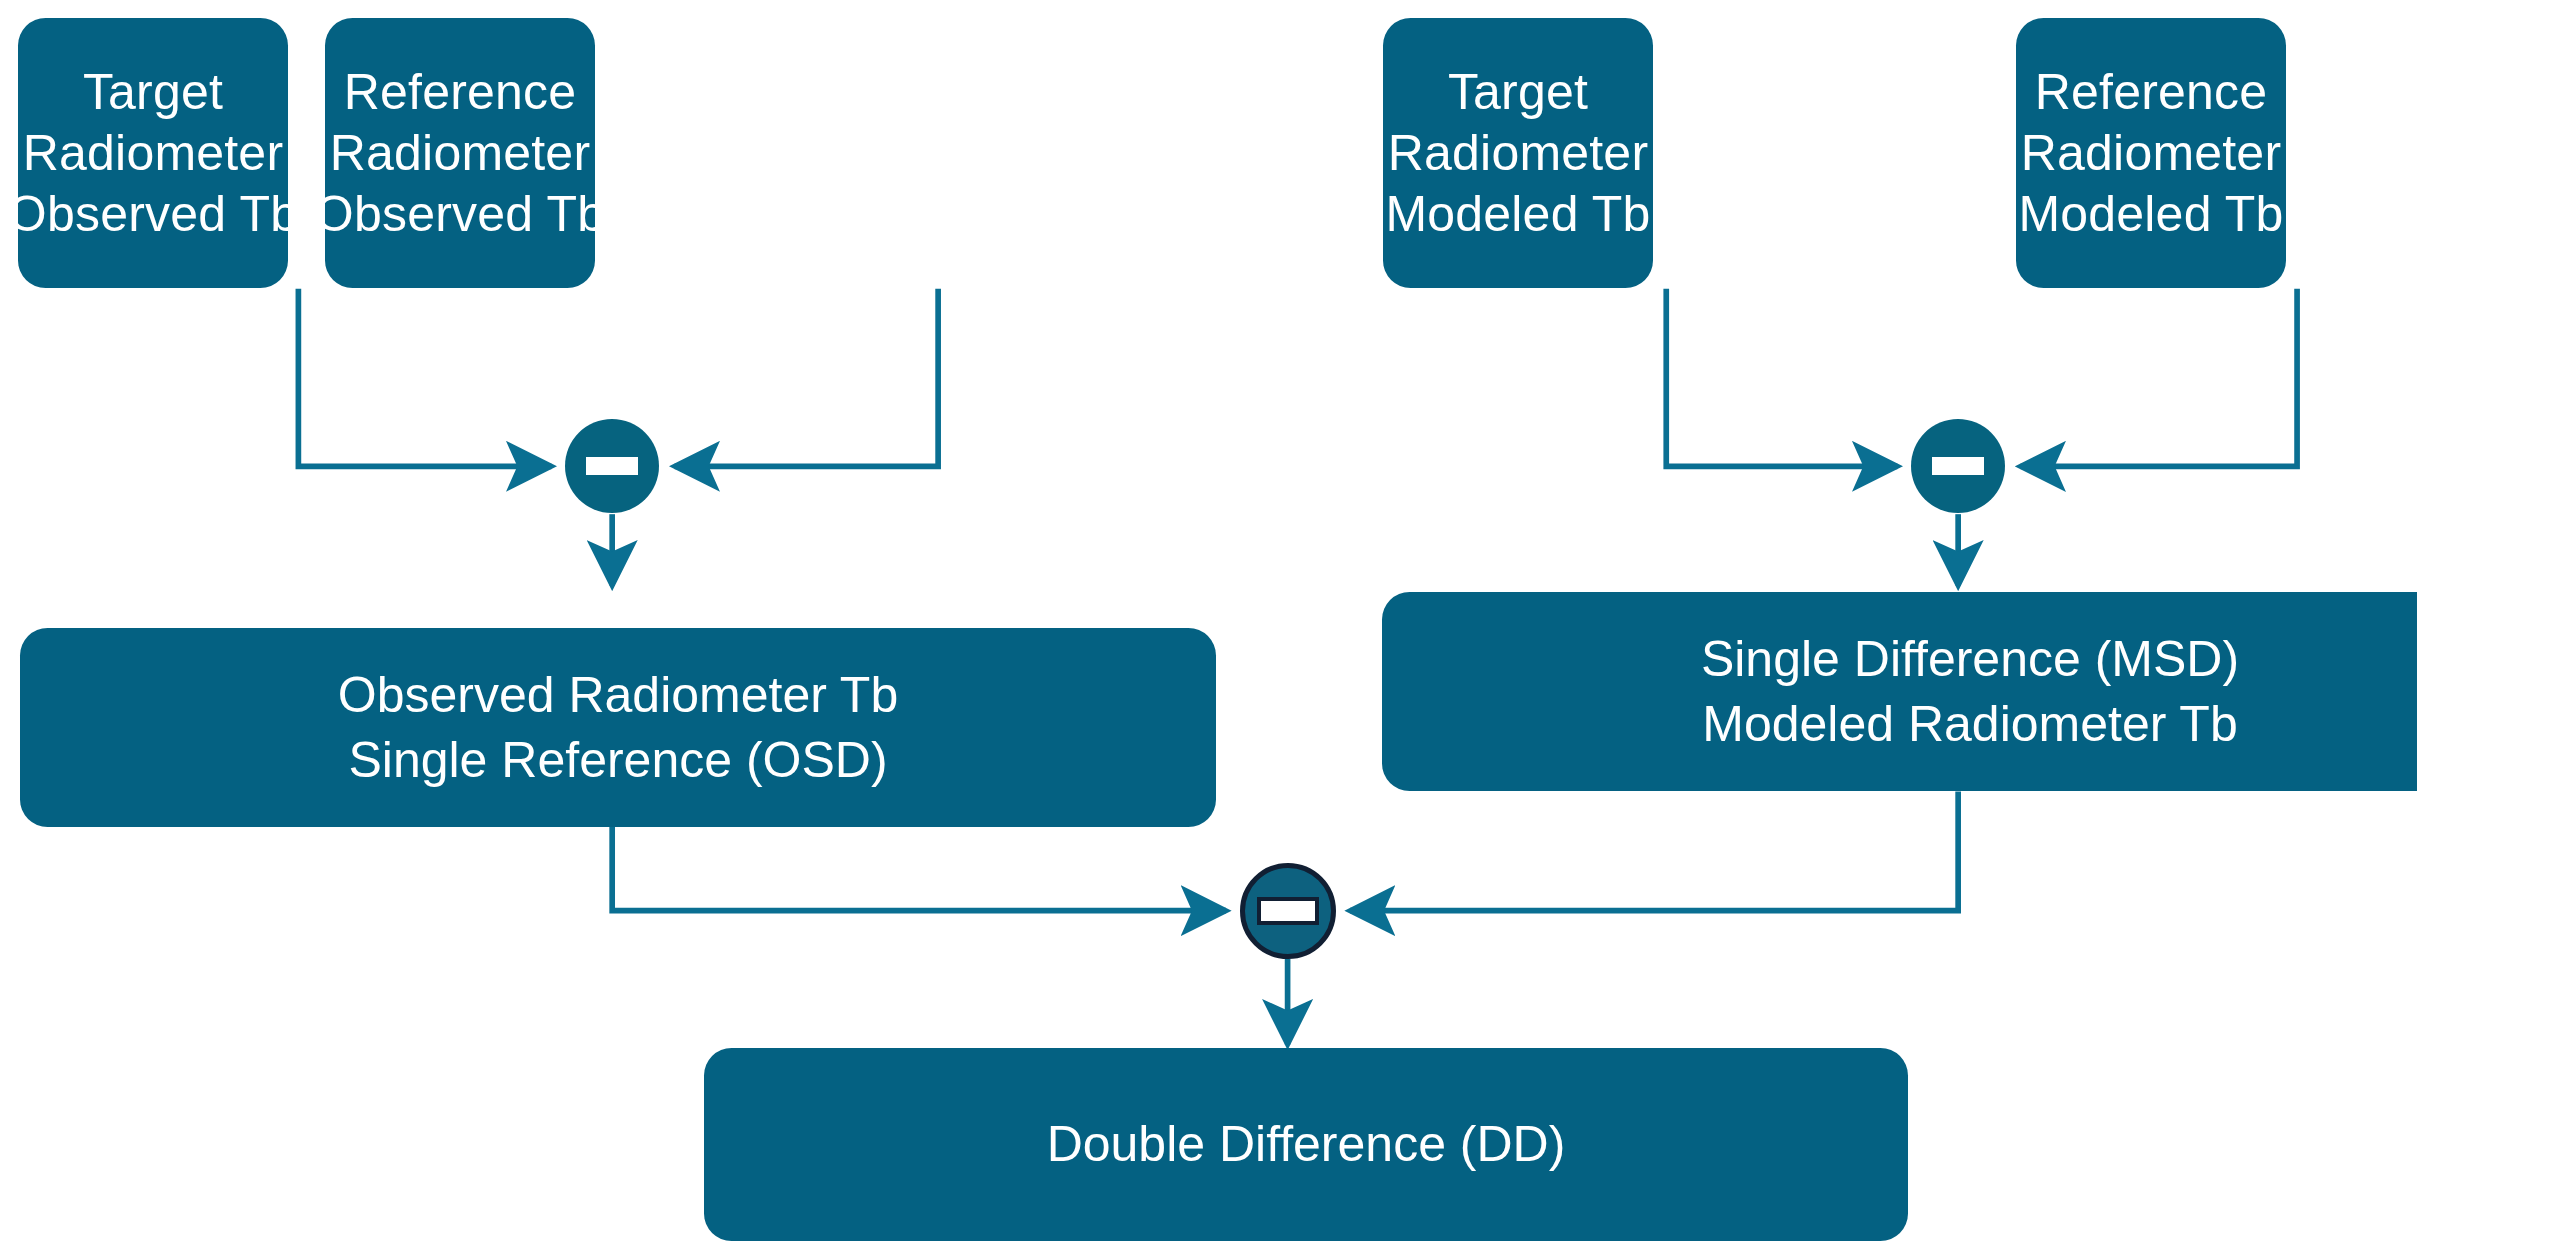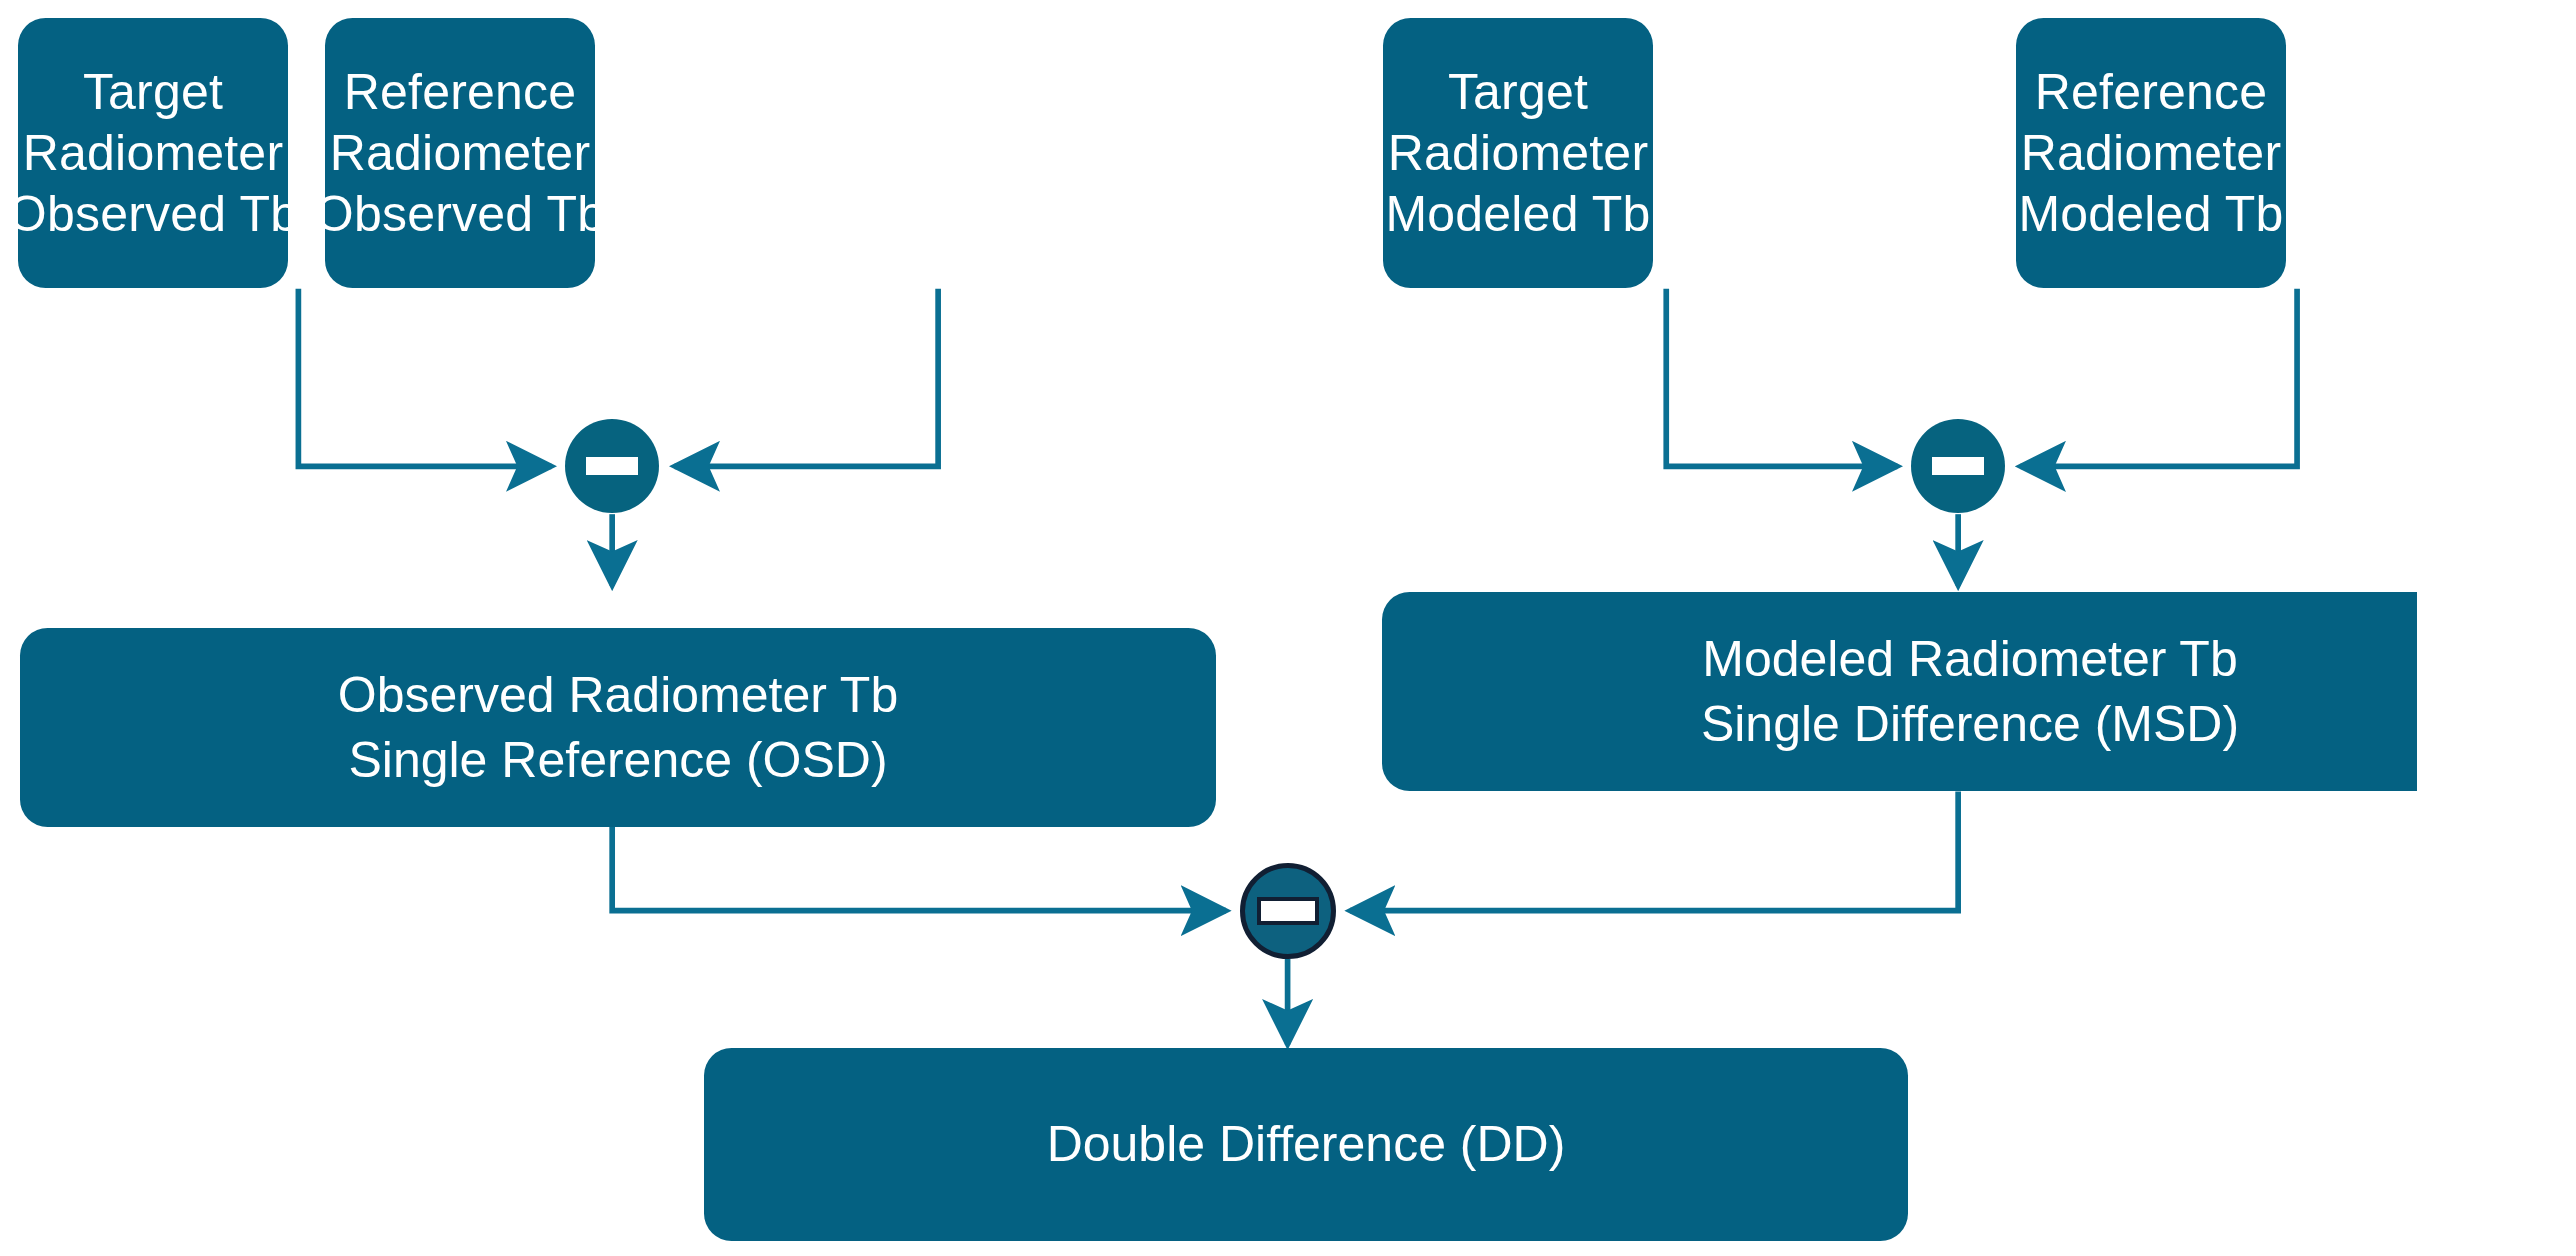--- a/index.html
+++ b/index.html
@@ -165,22 +165,22 @@
   <div class="op op-small" style="left:1911px; top:419px;">
     <span class="bar"></span>
   </div>
 
   <div class="node node-mid" style="left:20px; top:628px; width:1196px; height:199px;">
     <span class="line">Observed Radiometer Tb</span>
     <span class="line">Single Reference (OSD)</span>
   </div>
 
   <div class="node node-mid" style="left:1382px; top:592px; width:1176px; height:199px;">
+    <span class="line">Single Difference (MSD)</span>
     <span class="line">Modeled Radiometer Tb</span>
-    <span class="line">Single Difference (MSD)</span>
   </div>
 
   <div class="op op-large" style="left:1240px; top:863px;">
     <span class="bar"></span>
   </div>
 
   <div class="node node-bottom" style="left:704px; top:1048px; width:1204px; height:193px;">
     <span class="line">Double Difference (DD)</span>
   </div>
 

